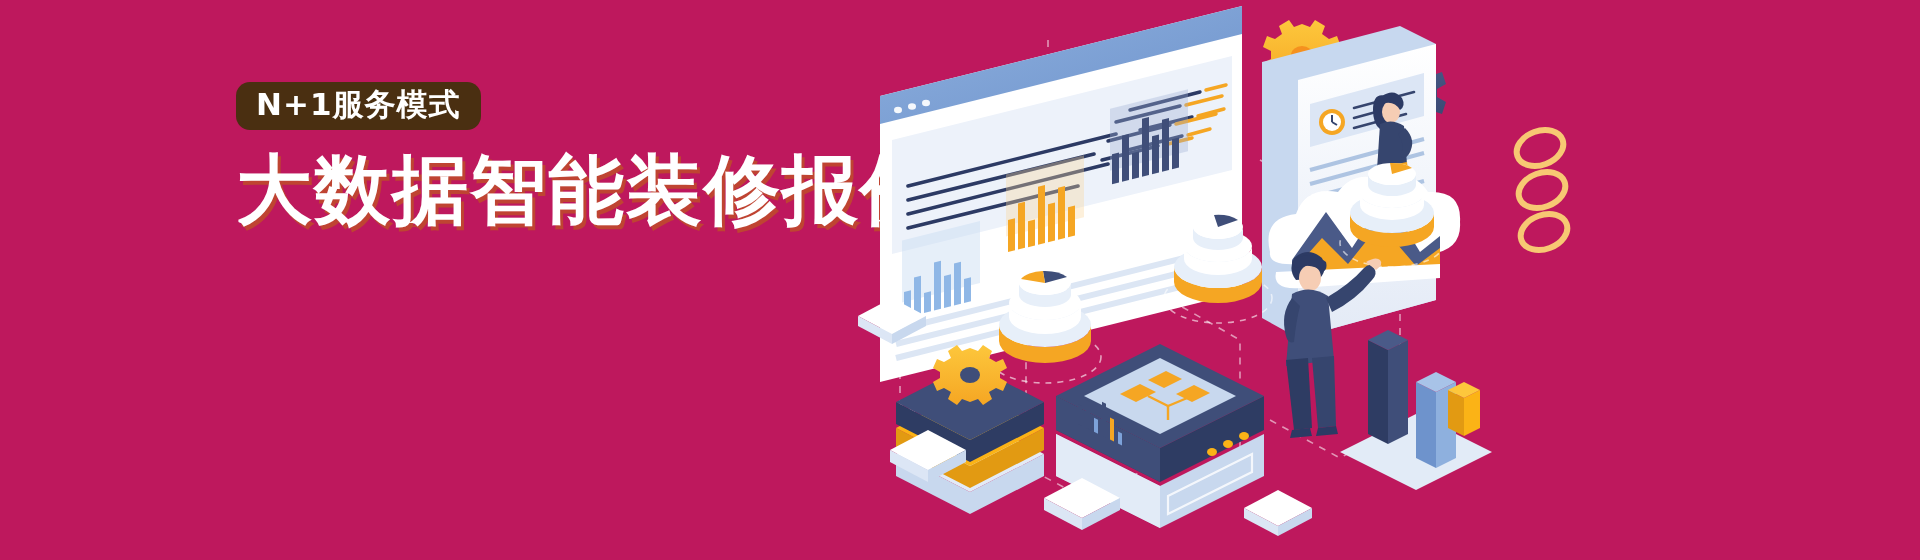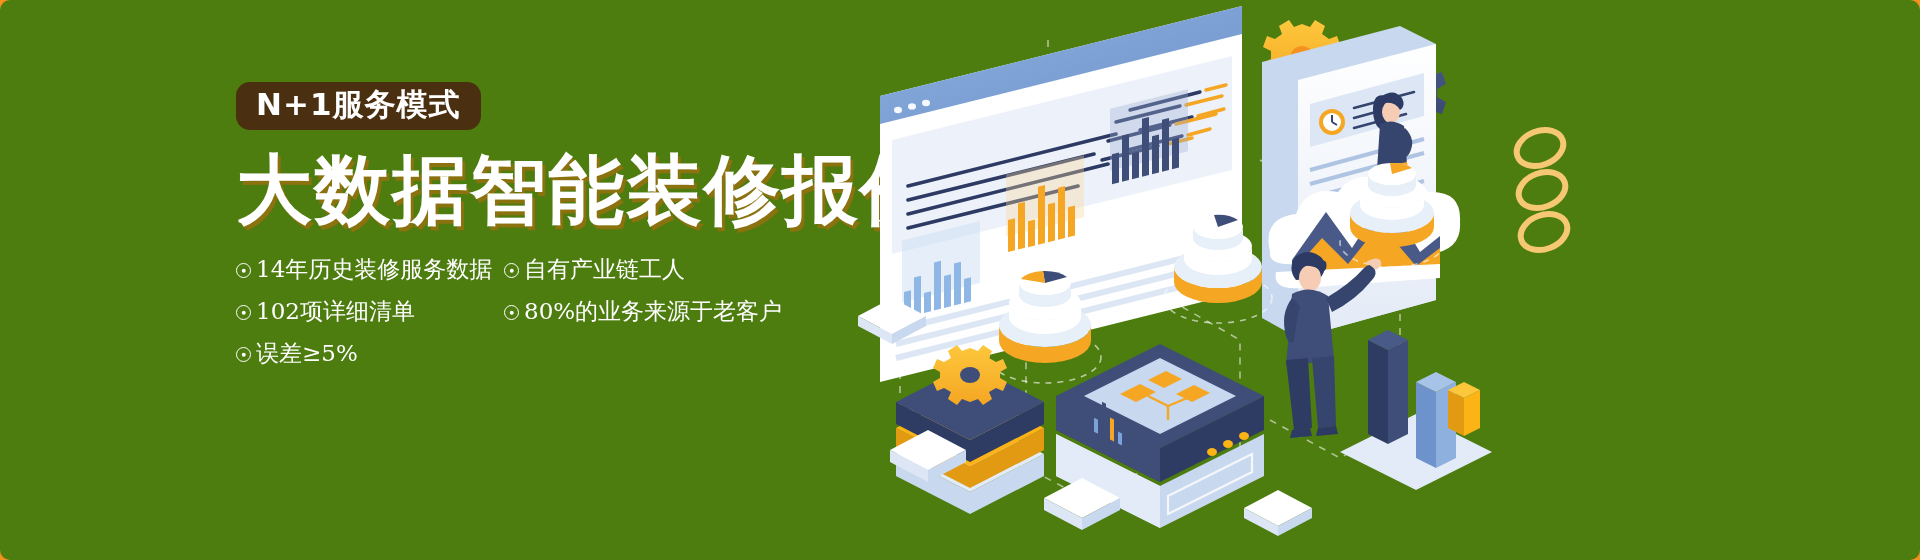--- a/index.html
+++ b/index.html
@@ -5,23 +5,22 @@
   * { margin:0; padding:0; box-sizing:border-box; }
   html,body { width:1920px; height:560px; overflow:hidden; }
   body {
     font-family:"Liberation Sans","DejaVu Sans",sans-serif;
     background:#F5911E;
     position:relative;
   }
   #banner {
     position:absolute; inset:0;
     width:1920px; height:560px;
-    background:#4d7c0f;
+    background:#be185d;
     overflow:hidden;
-    border-radius:10px;
   }
 
   
   .copy { position:absolute; left:236px; top:82px; width:760px; }
 
   .badge {
     display:inline-block;
     background:#4A2F11;
     color:#FFFFFF;
     border-radius:14px;
@@ -91,43 +90,20 @@
 <body>
 
 <div id="banner">
 
   <div class="copy">
 
     <div class="badge">N+1服务模式</div>
 
     <div class="headline">大数据智能装修报价</div>
 
-    <div class="bullets">
-
-      <div class="bullet b-l1">
-        <span class="dot"></span><span>14年历史装修服务数据</span>
-      </div>
-
-      <div class="bullet b-l2">
-        <span class="dot"></span><span>102项详细清单</span>
-      </div>
-
-      <div class="bullet b-l3">
-        <span class="dot"></span><span>误差≥5%</span>
-      </div>
-
-      <div class="bullet b-r1">
-        <span class="dot"></span><span>自有产业链工人</span>
-      </div>
-
-      <div class="bullet b-r2">
-        <span class="dot"></span><span>80%的业务来源于老客户</span>
-      </div>
-
-    </div>
   </div>
 
   <div class="art">
   <svg width="1080" height="560" viewBox="0 0 1080 560" xmlns="http://www.w3.org/2000/svg">
     <defs>
       <linearGradient id="gWhite" x1="0" y1="0" x2="0" y2="1">
         <stop offset="0%" stop-color="#FFFFFF"></stop>
             <stop offset="100%" stop-color="#E3EAF6"></stop>
       </linearGradient>
       <linearGradient id="gBlue" x1="0" y1="0" x2="1" y2="1">

